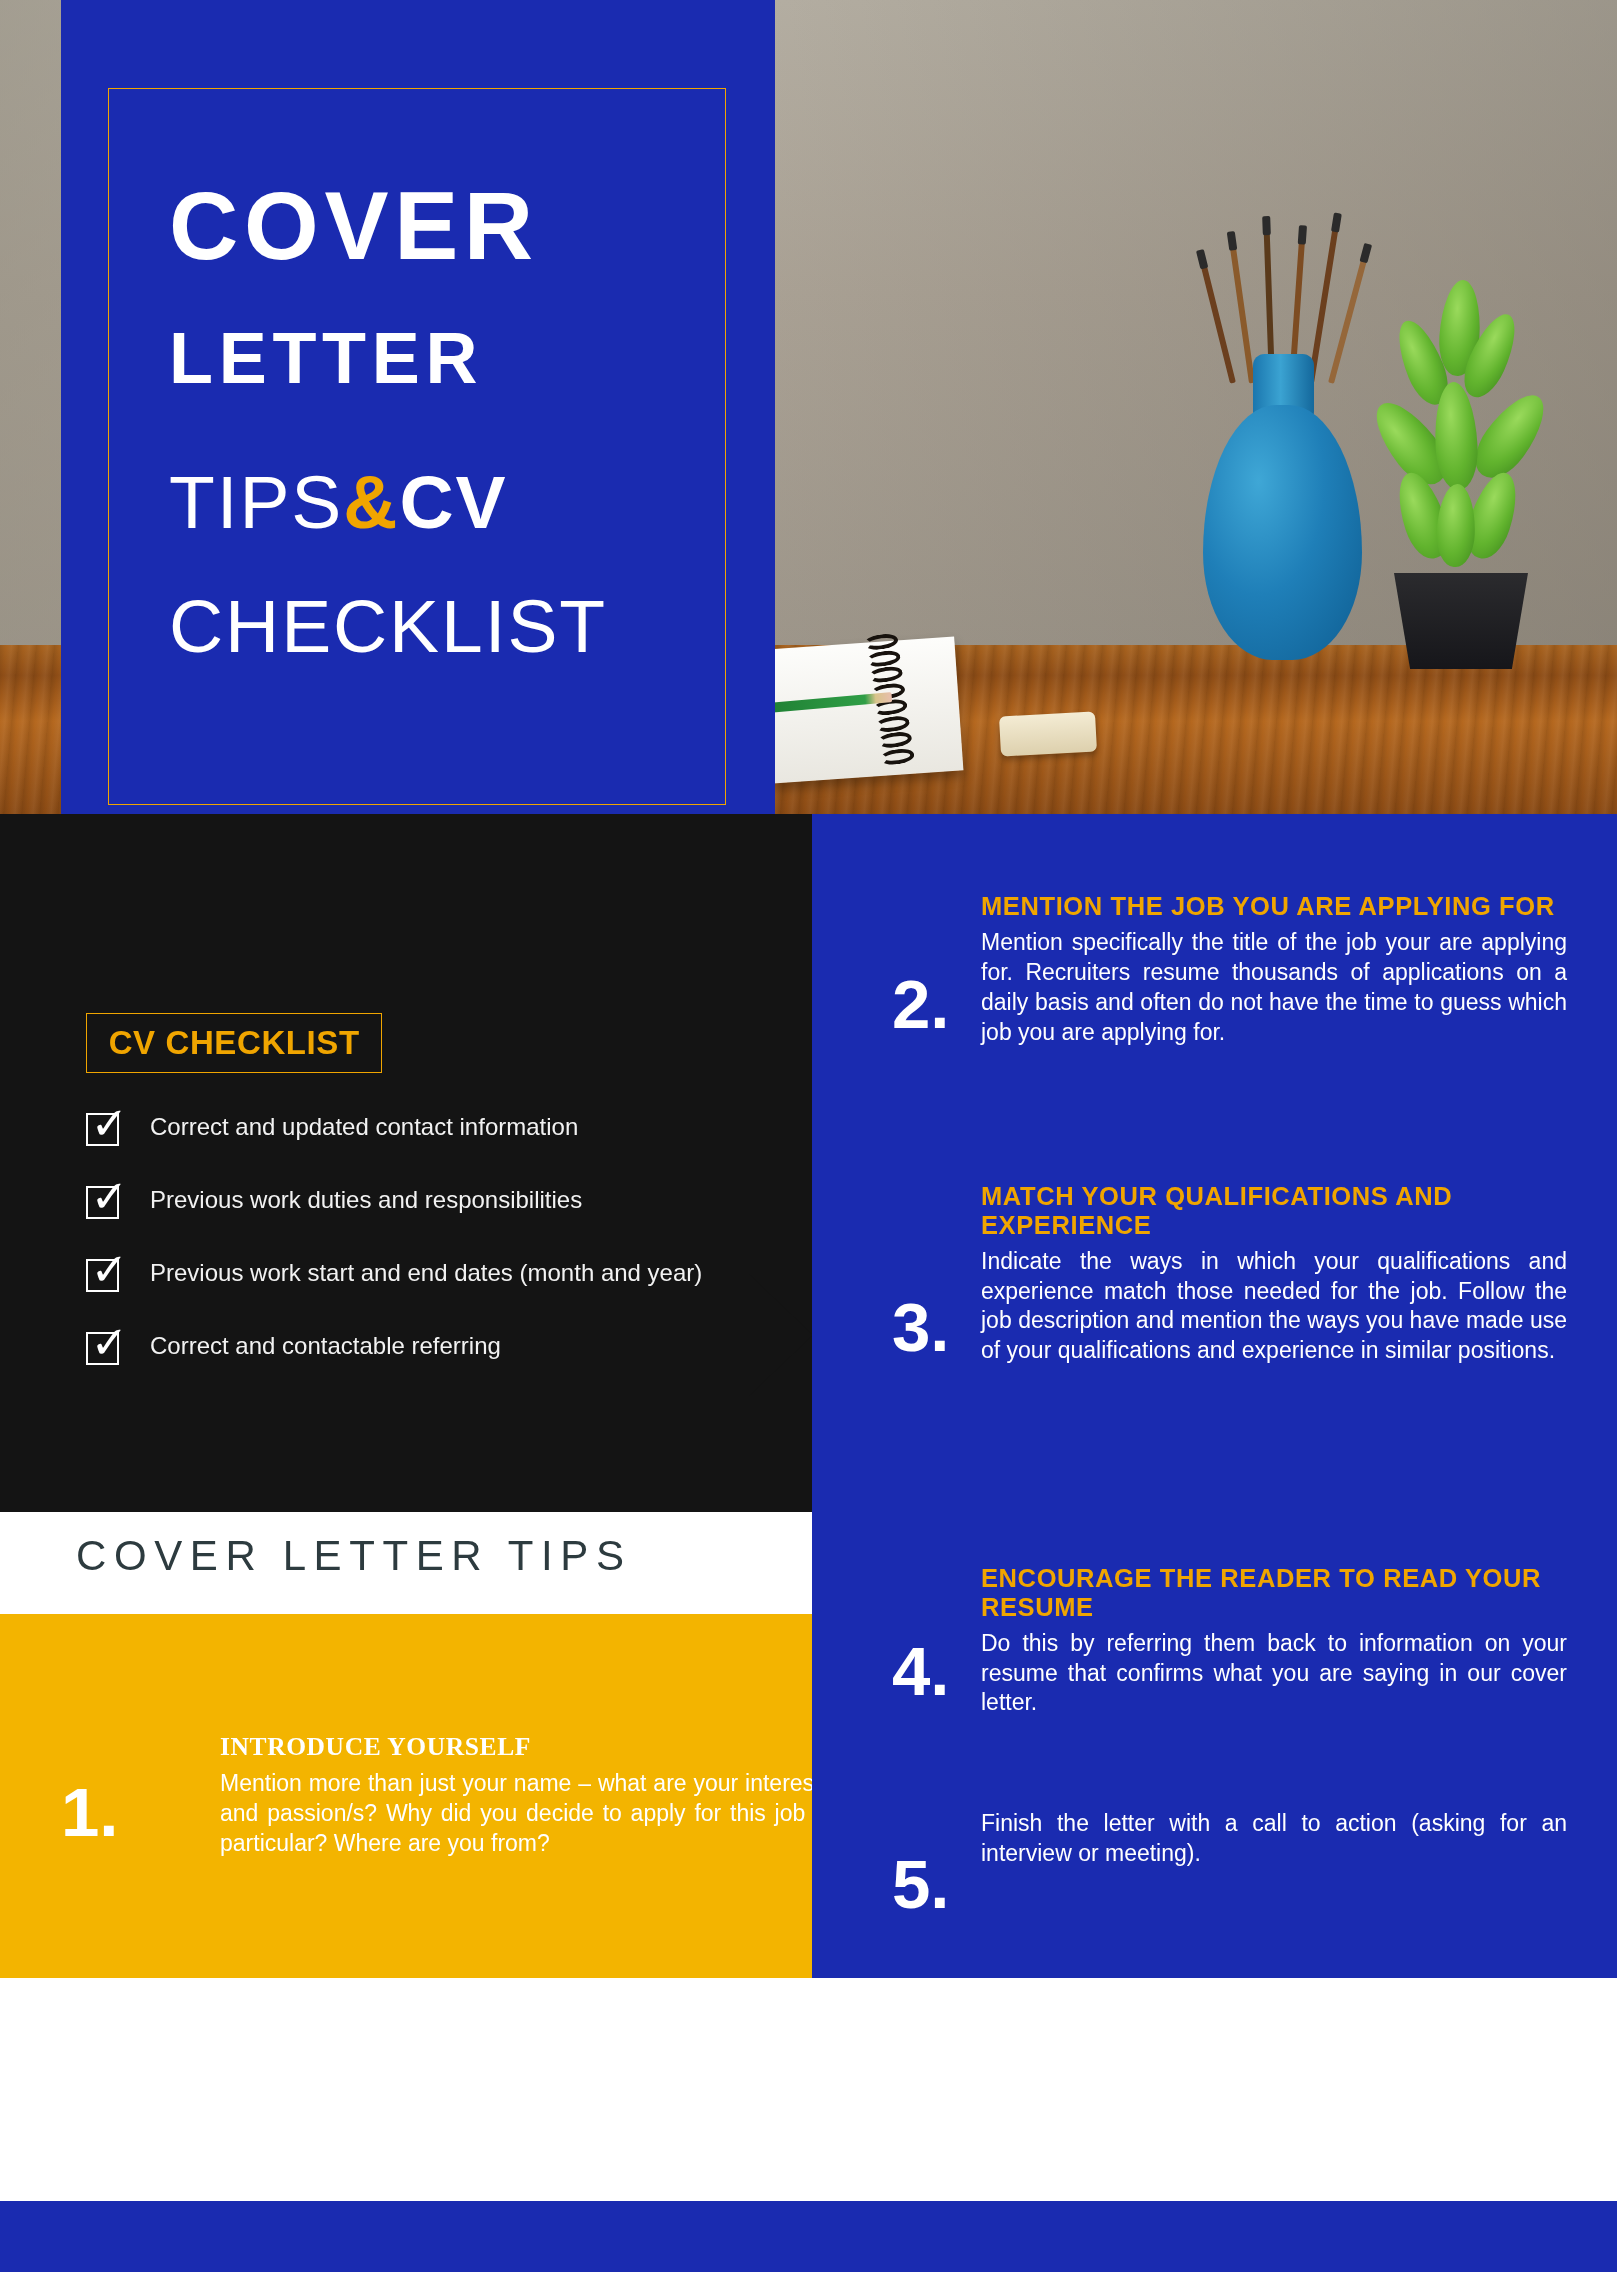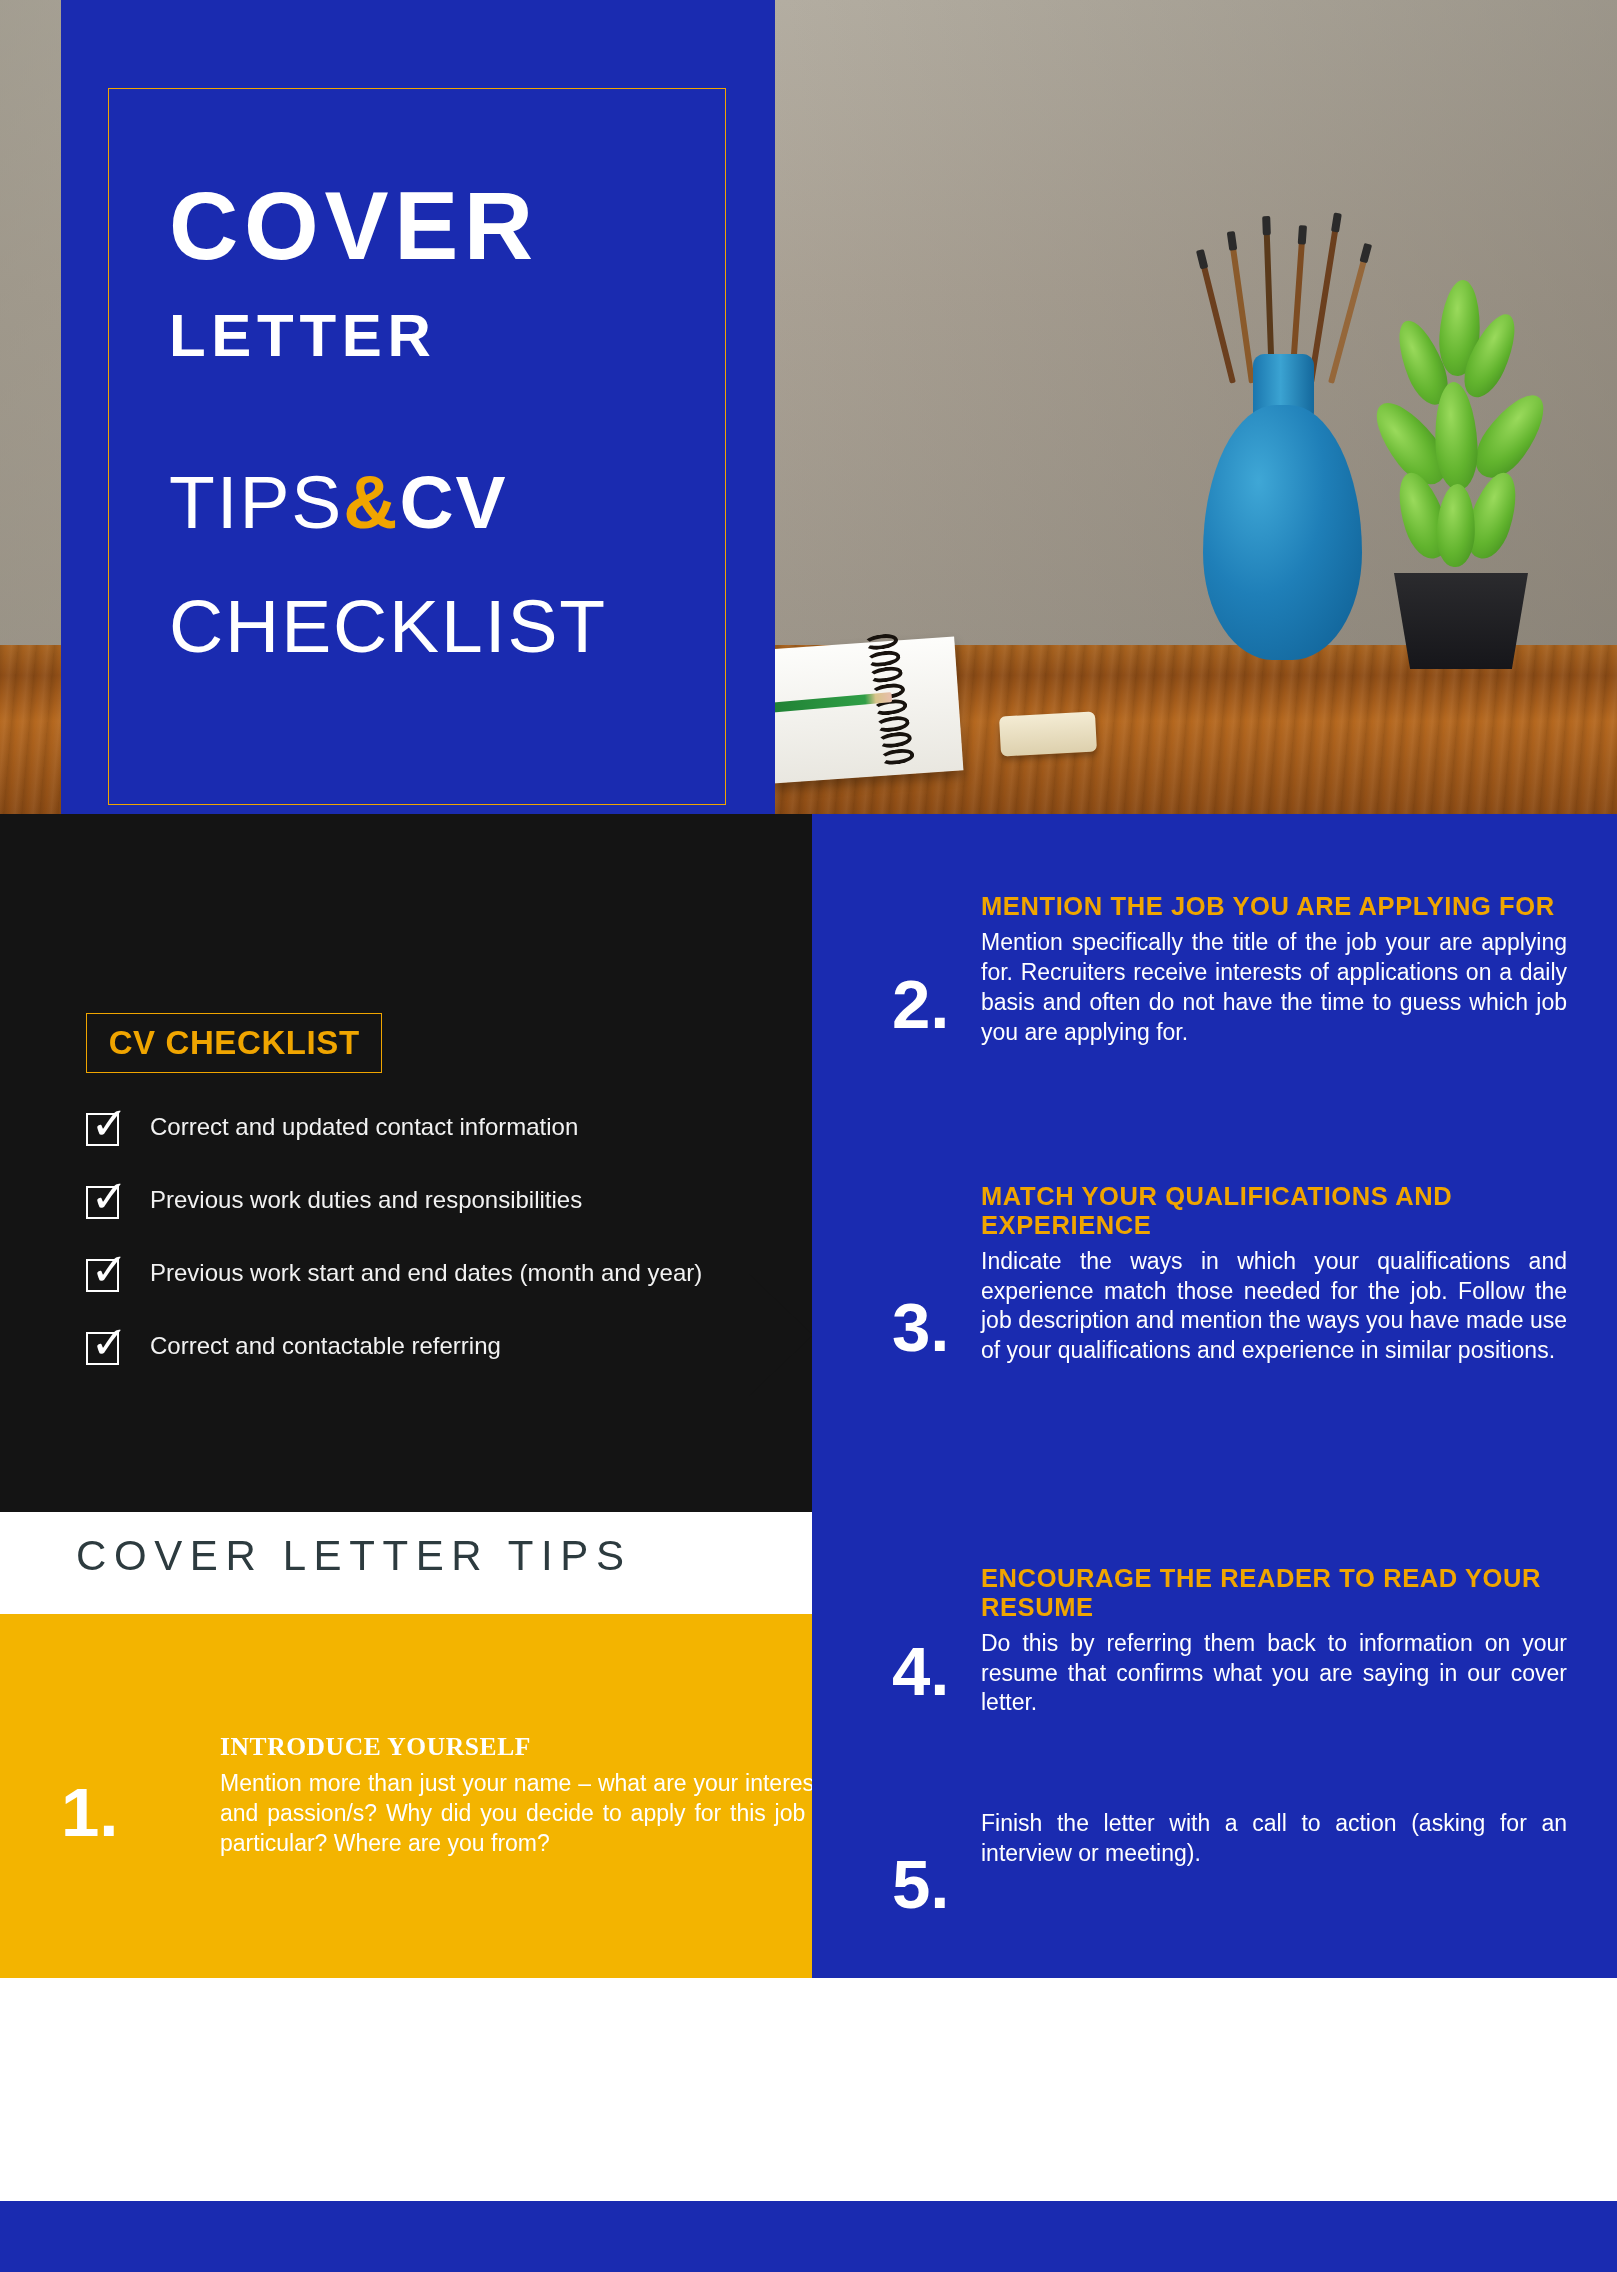--- a/index.html
+++ b/index.html
@@ -127,21 +127,21 @@
     border-right:111px solid transparent;
     border-top:75px solid #1a2bb0;
   }
   .title-frame {
     position: absolute; left: 108px; top: 88px;
     width: 618px; height: 717px;
     border: 1.9px solid #f0a500;
   }
   .t-line { color: #ffffff; letter-spacing: 1.3px; line-height: 1.0; }
   .t1 { position: absolute; left: 169px; top: 178px; font-size: 96px; font-weight: 700; letter-spacing: 5.7px; }
-  .t2 { position: absolute; left: 169px; top: 306px; font-size: 60px; font-weight: 700; letter-spacing: 5.7px; }
+  .t2 { position: absolute; left: 169px; top: 322px; font-size: 72px; font-weight: 700; letter-spacing: 5.7px; }
   .t3 { position: absolute; left: 169px; top: 465px; font-size: 75px; font-weight: 400; letter-spacing: 1.9px; }
   .t3 b { font-weight: 700; margin-top: 13px; }
   .t3 .amp { color: #f0a500; font-weight: 700; }
   .t4 { position: absolute; left: 169px; top: 589px; font-size: 75px; font-weight: 400; letter-spacing: 1.9px; }
 
   
   .dark-panel {
     position: absolute; left: 0; top: 814px;
     width: 812px; height: 698px;
     background: #141414;
@@ -331,21 +331,21 @@
       <div class="t-text">Mention more than just your name – what are your interests and passion/s? Why did you decide to apply for this job in particular? Where are you from?</div>
     </div>
   </div>
 
   <div class="blue-panel"></div>
 
   <div class="tip" style="left:892px; top:892px; width:701px;">
     <div class="num" style="top:78px;">2.</div>
     <div class="body">
       <div class="t-head">MENTION THE JOB YOU ARE APPLYING FOR</div>
-      <div class="t-text">Mention specifically the title of the job your are applying for. Recruiters receive interests of applications on a daily basis and often do not have the time to guess which job you are applying for.</div>
+      <div class="t-text">Mention specifically the title of the job your are applying for. Recruiters resume thousands of applications on a daily basis and often do not have the time to guess which job you are applying for.</div>
     </div>
   </div>
 
   <div class="tip" style="left:892px; top:1182px; width:701px;">
     <div class="num" style="top:111px;">3.</div>
     <div class="body">
       <div class="t-head">MATCH YOUR QUALIFICATIONS AND EXPERIENCE</div>
       <div class="t-text">Indicate the ways in which your qualifications and experience match those needed for the job. Follow the job description and mention the ways you have made use of your qualifications and experience in similar positions.</div>
     </div>
   </div>

